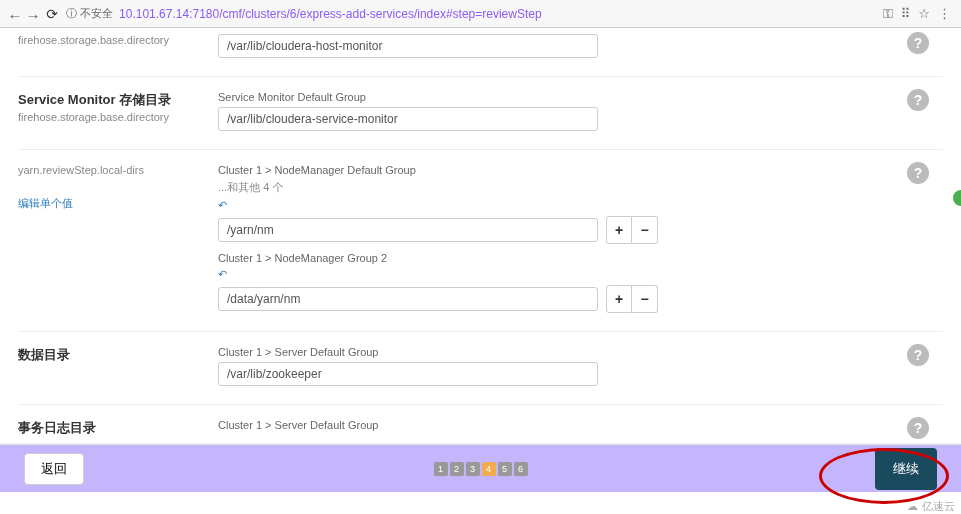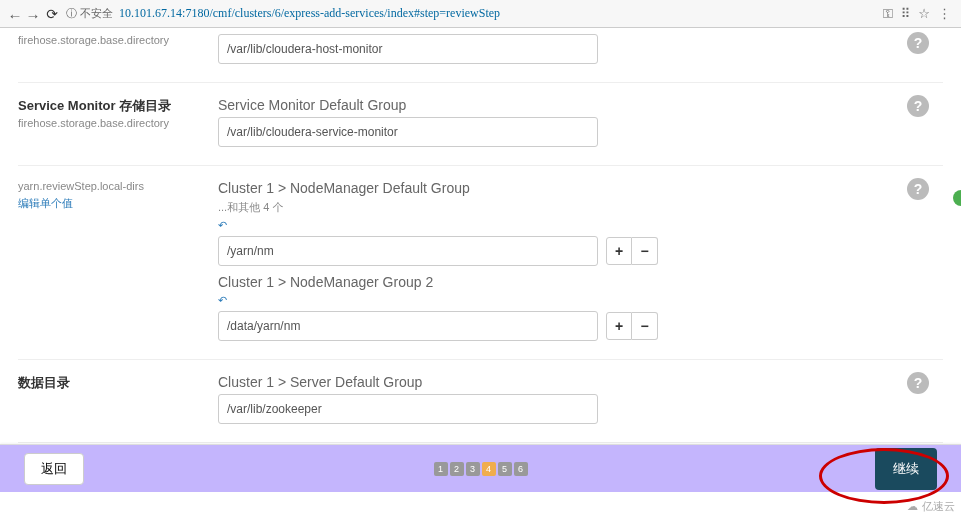--- a/index.html
+++ b/index.html
@@ -2,35 +2,35 @@
 <html><head>
 <meta charset="utf-8">
 <style>
 * { box-sizing: border-box; margin: 0; padding: 0; }
 body { font-family: "Helvetica Neue", Arial, sans-serif; font-size: 13px; color: #333; background: #fff; width: 961px; height: 514px; overflow: hidden; position: relative; }
 .browser-bar { height: 28px; border-bottom: 1px solid #ccc; display: flex; align-items: center; padding: 0 6px; background: #f7f7f7; }
 .nav-arrow { width: 18px; text-align: center; color: #5a5a5a; font-size: 15px; cursor: pointer; }
 .reload { width: 20px; font-size: 14px; text-align: center; cursor: pointer; }
 .addr { flex: 1; display: flex; align-items: center; margin-left: 4px; font-size: 12px; color: #333; }
 .insecure { font-size: 11px; color: #666; margin-right: 6px; }
-.url { color: #0369a1; font-family: Liberation Serif, serif; }
+.url { color: #8b5cf6; }
 .bar-icons { display: flex; gap: 8px; color: #666; font-size: 13px; padding-right: 4px; }
 .content { height: 420px; overflow: hidden; padding: 0 18px; }
 .section { display: flex; padding: 14px 0 10px; border-top: 1px solid #eee; position: relative; }
 .section:first-child { border-top: none; padding-top: 6px; }
 .left { width: 200px; padding-right: 10px; }
 .left .title { font-weight: bold; font-size: 13px; color: #333; margin-bottom: 2px; }
 .left .sub { font-size: 11px; color: #888; }
-.left .editlink { font-size: 11px; color: #2b7bb9; margin-top: 4px; cursor: pointer; }
+.left .editlink { font-size: 11px; color: #2b7bb9; margin-top: 20px; cursor: pointer; }
 .right { flex: 1; padding-right: 40px; }
-.grp-label { font-size: 14px; color: #666; margin-bottom: 4px; }
+.grp-label { font-size: 11px; color: #666; margin-bottom: 4px; }
 .more-label { font-size: 11px; color: #888; margin-bottom: 4px; }
 .revert-icon { font-size: 11px; color: #2b7bb9; margin: 2px 0 4px; cursor: pointer; }
 .input-row { display: flex; align-items: center; margin-bottom: 8px; }
-.text-input { flex: 1; max-width: 380px; height: 30px; border: 1px solid #ccc; border-radius: 3px; padding: 0 8px; font-size: 12px; color: #555; background: #fff; }
+.text-input { flex: 1; max-width: 380px; height: 24px; border: 1px solid #ccc; border-radius: 3px; padding: 0 8px; font-size: 12px; color: #555; background: #fff; }
 .pm-group { display: flex; margin-left: 8px; }
 .pm { width: 26px; height: 28px; border: 1px solid #ccc; background: #fff; display: flex; align-items: center; justify-content: center; font-weight: bold; font-size: 14px; cursor: pointer; }
 .pm:first-child { border-radius: 3px 0 0 3px; }
 .pm:last-child { border-left: none; border-radius: 0 3px 3px 0; }
 .help-icon { position: absolute; right: 14px; top: 12px; width: 22px; height: 22px; border-radius: 50%; background: #bbb; color: #fff; font-weight: bold; display: flex; align-items: center; justify-content: center; font-size: 14px; cursor: pointer; }
 .help-icon.first { top: 4px; }
 .footer { position: absolute; bottom: 22px; left: 0; right: 0; height: 48px; border-top: 1px solid #ddd; display: flex; align-items: center; padding: 0 24px; background: #c4b5fd; box-shadow: 0 -1px 2px rgba(0,0,0,0.05); }
 .back-btn { border: 1px solid #ccc; background: #fff; height: 32px; padding: 0 16px; border-radius: 4px; font-size: 13px; cursor: pointer; }
 .pager { position: absolute; left: 50%; transform: translateX(-50%); display: flex; gap: 2px; }
 .pg { width: 14px; height: 14px; background: #999; color: #fff; font-size: 9px; display: flex; align-items: center; justify-content: center; border-radius: 2px; cursor: pointer; }

